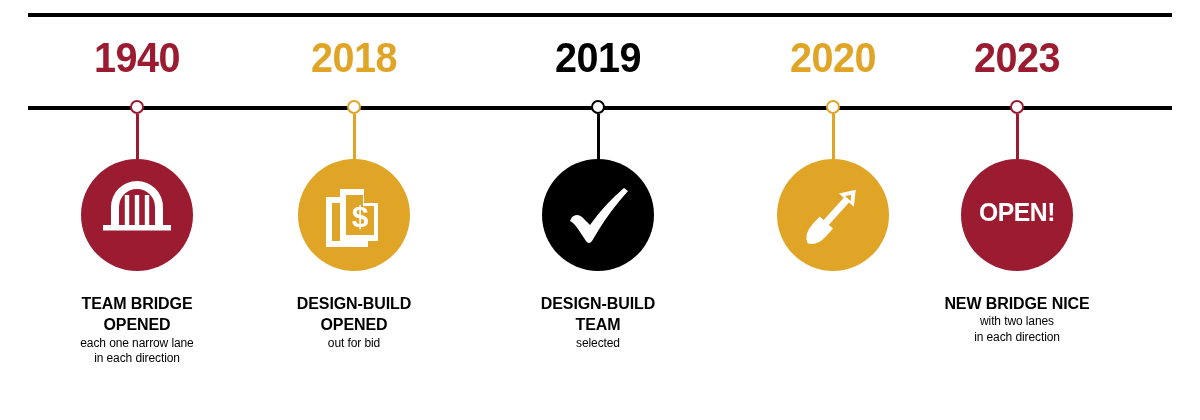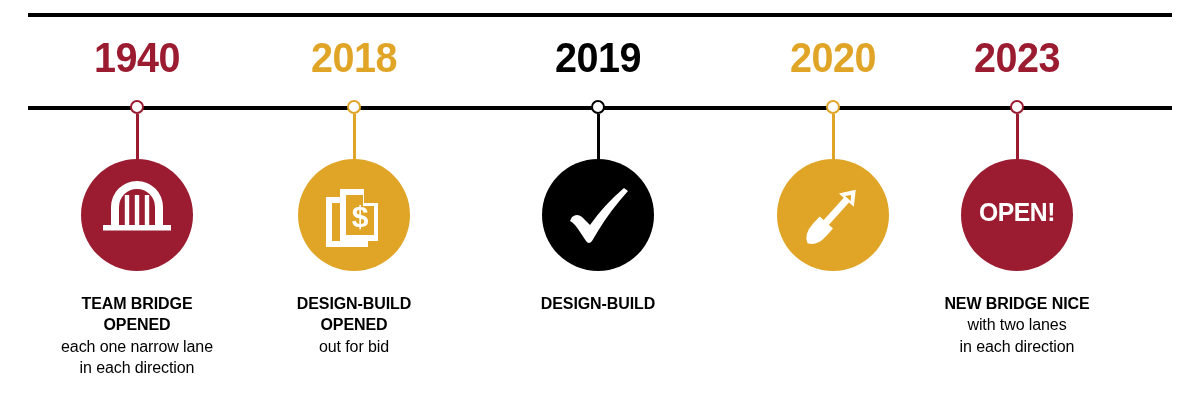--- a/index.html
+++ b/index.html
@@ -124,21 +124,21 @@
     color: #000000;
     line-height: 1.33;
   }
   .caption .strong {
     font-size: 16px;
     font-weight: bold;
     letter-spacing: -0.1px;
     white-space: nowrap;
   }
   .caption .light {
-    font-size: 16px;
+    font-size: 12px;
     font-weight: normal;
     letter-spacing: -0.1px;
     white-space: nowrap;
   }
 </style>
 </head>
 <body>
 
 <div id="infographic">
 
@@ -188,20 +188,22 @@
         <div class="year">2019</div>
         <div class="marker"></div>
         <div class="stem"></div>
         <div class="badge">
           <svg viewBox="0 0 112 112">
             <path d="M30 58 L28 62 Q32 64 36 70 L44 82 Q47 86 50 82 L56 72 Q68 52 86 32 L82 29 Q62 46 48 66 L40 58 Q35 54 30 58 Z" fill="#fff"></path>
           </svg>
         </div>
         <div class="caption">
           <div class="strong">DESIGN-BUILD</div>
+          <div class="strong">TEAM</div>
+          <div class="light">selected</div>
         </div>
       </div>
       <div class="entry" style="left: 833px; color: rgb(224, 165, 38);">
         <div class="year">2020</div>
         <div class="marker"></div>
         <div class="stem"></div>
         <div class="badge">
           <svg viewBox="0 0 112 112">
             <g transform="rotate(42 56 56)">
               <path d="M56 22 L46 36 h20 Z M56 29 L52 34 h8 Z" fill="#fff" fill-rule="evenodd"></path>

